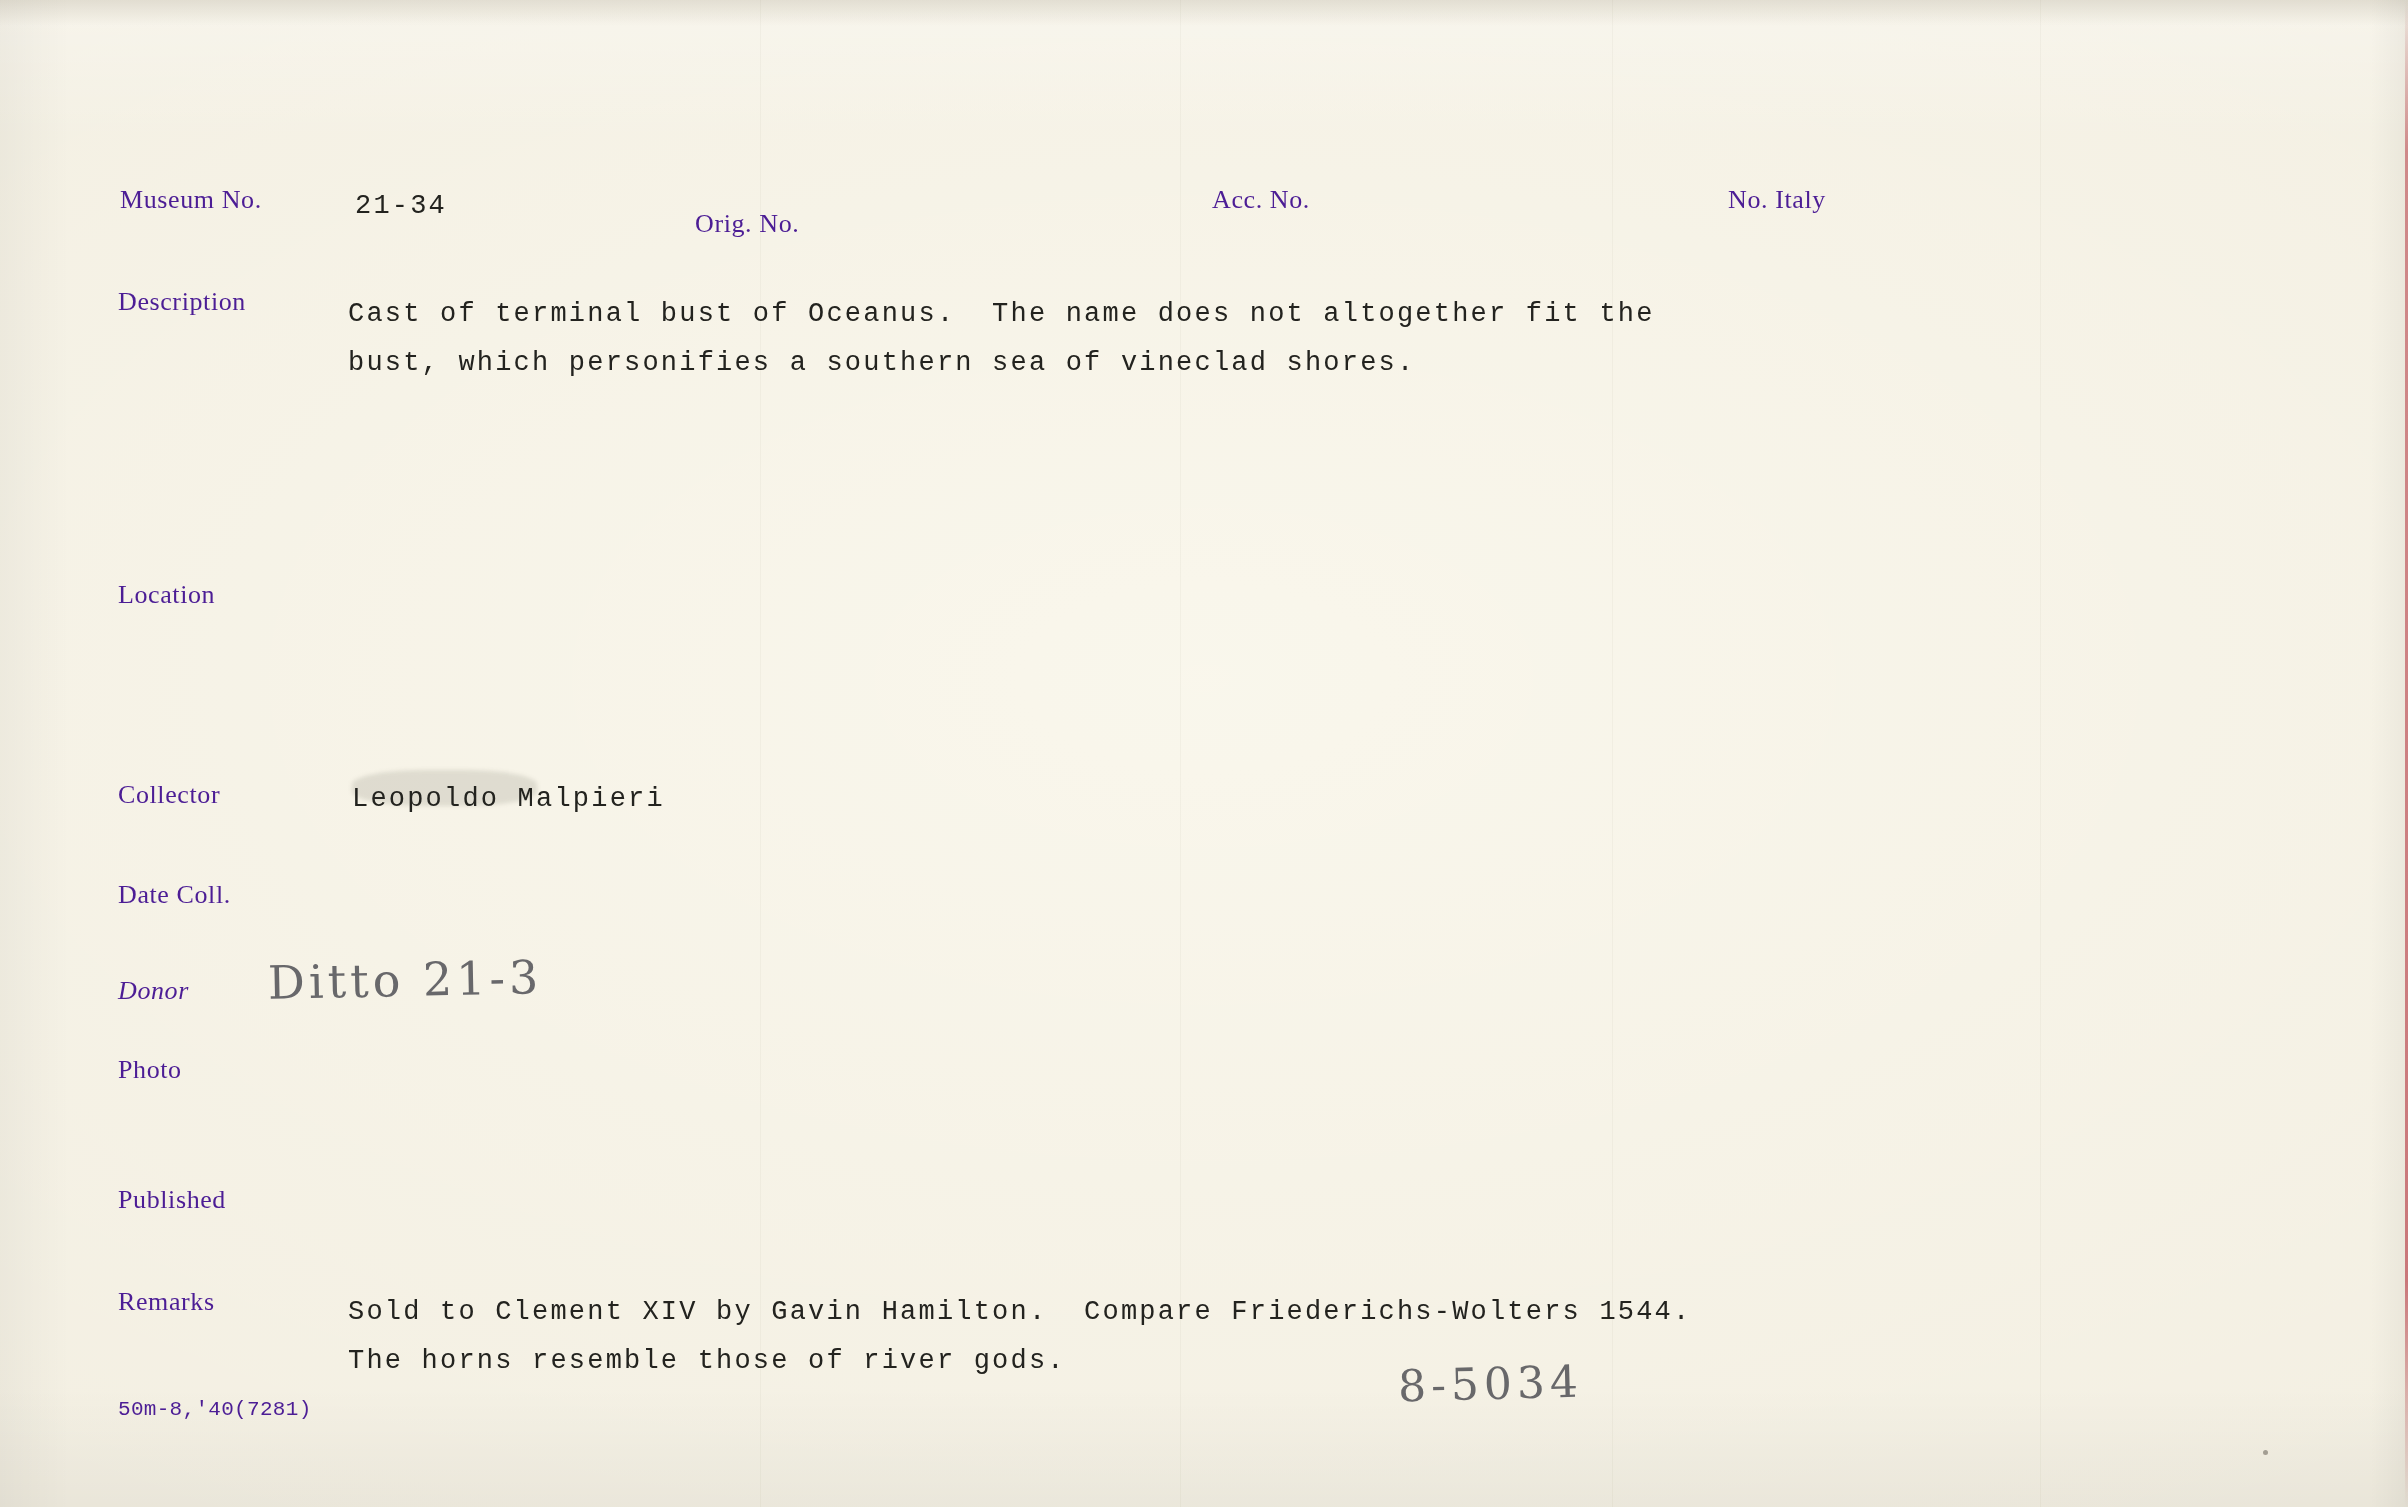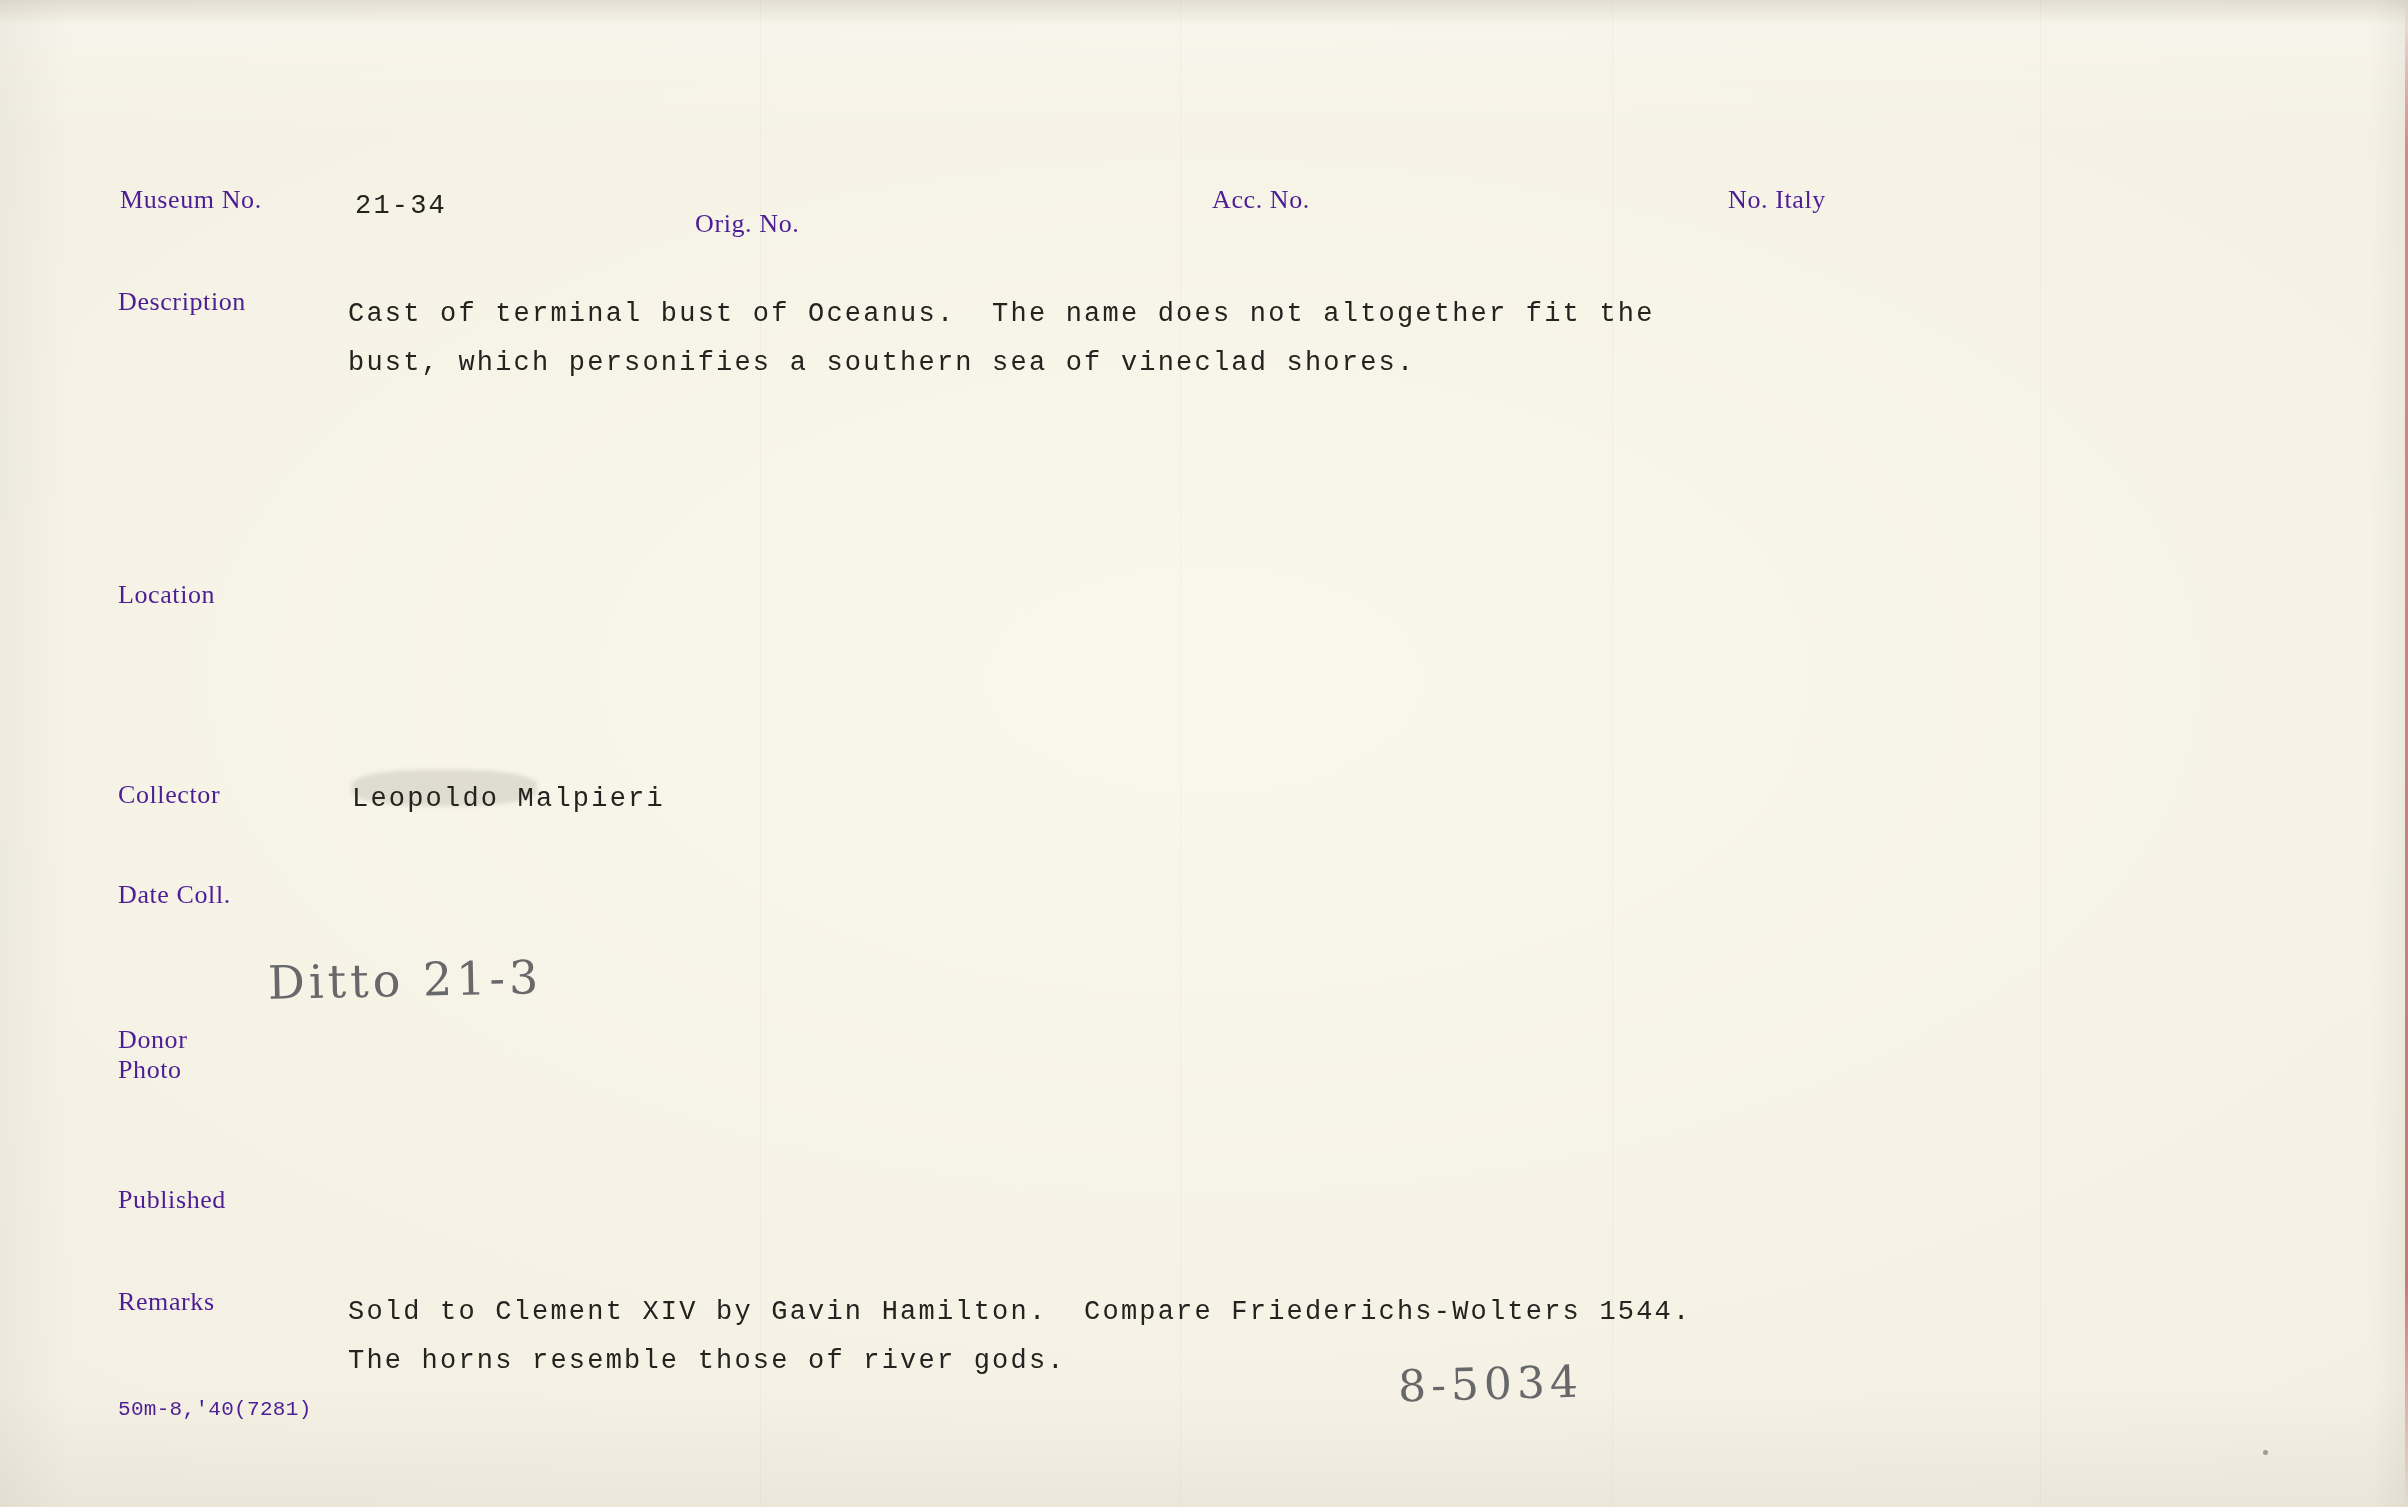--- a/index.html
+++ b/index.html
@@ -172,21 +172,21 @@
 
   <div class="label" style="left:118px; top:580px;">Location</div>
 
   <div class="label" style="left:118px; top:780px;">Collector</div>
   <div class="smudge" style="left:352px; top:770px; width:185px; height:36px;"></div>
   <div class="typed" style="left:352px; top:775px;">Leopoldo Malpieri</div>
 
   <div class="label" style="left:118px; top:880px;">Date Coll.</div>
   <div class="typed" style="left:352px; top:877px;"></div>
 
-  <div class="label" style="left:118px; top:1025px;">Donor</div>
+  <div class="label" style="left:118px; top:976px;font-style:italic;">Donor</div>
   <div class="hand donor" style="left:268px; top:953px;">Ditto 21-3</div>
 
   <div class="label" style="left:118px; top:1055px;">Photo</div>
   <div class="typed" style="left:352px; top:1082px;"></div>
 
   <div class="label" style="left:118px; top:1185px;">Published</div>
   <div class="typed" style="left:352px; top:1182px;"></div>
 
   <div class="label" style="left:118px; top:1287px;">Remarks</div>
   <div class="typed-block" style="left:348px; top:1288px; width:2000px;">Sold to Clement XIV by Gavin Hamilton.  Compare Friederichs-Wolters 1544.

